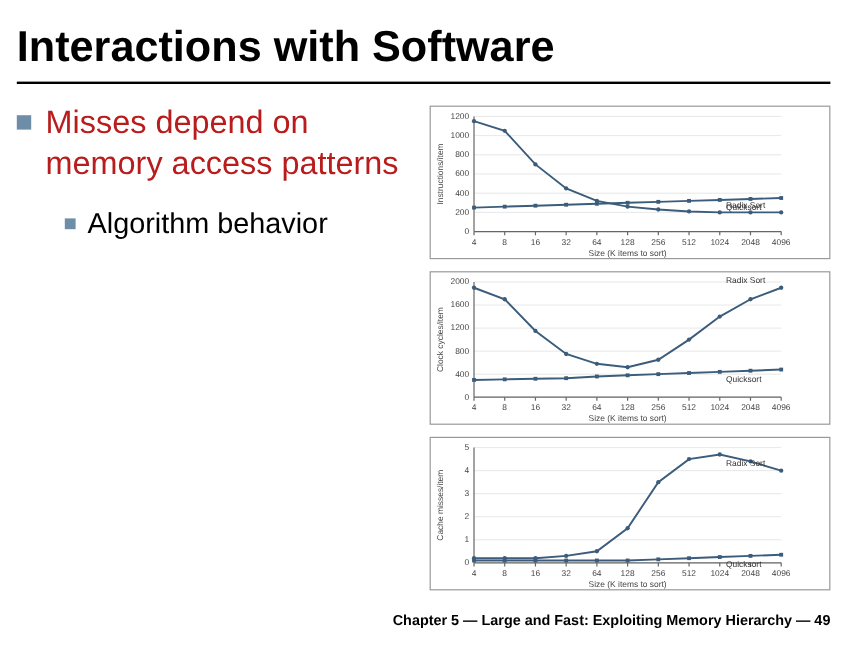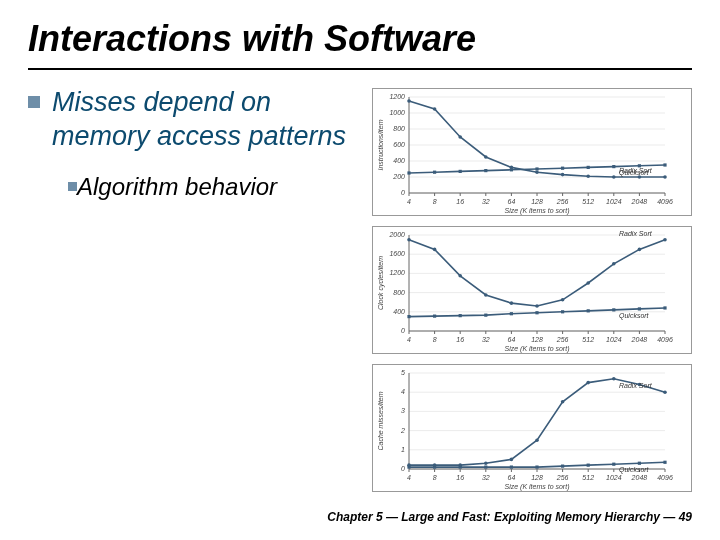--- a/index.html
+++ b/index.html
@@ -7,23 +7,22 @@
     width: 720px;
     height: 540px;
     background: #fff;
     font-family: Arial, Helvetica, sans-serif;
     position: relative;
     overflow: hidden;
   }
   .slide {
     width: 100%;
     height: 100%;
-    padding: 18px 28px 18px 28px;
+    padding: 18px 28px 18px 14px;
     position: relative;
-    font-style: italic;
   }
   .title {
     font-size: 36px;
     font-weight: bold;
     color: #000;
     margin-bottom: 8px;
   }
   .rule {
     border: none;
     border-top: 2px solid #000;
@@ -45,40 +44,41 @@
   }
   .bullet-lvl1 {
     display: flex;
     align-items: flex-start;
     gap: 12px;
     margin-bottom: 18px;
   }
   .bullet-lvl2 {
     display: flex;
     align-items: flex-start;
+    gap: 10px;
     margin-left: 40px;
     margin-bottom: 6px;
   }
   .sq {
     width: 12px;
     height: 12px;
     background: #6e8ea8;
     flex: 0 0 auto;
     margin-top: 10px;
   }
   .sq-sm {
     width: 9px;
     height: 9px;
     background: #6e8ea8;
     flex: 0 0 auto;
     margin-top: 10px;
   }
   .b1-text {
     font-size: 27px;
-    color: #0c4a6e;
+    color: #b91c1c;
     line-height: 1.25;
   }
   .b2-text {
     font-size: 24px;
     color: #000;
     line-height: 1.25;
   }
   .footer {
     position: absolute;
     bottom: 16px;

